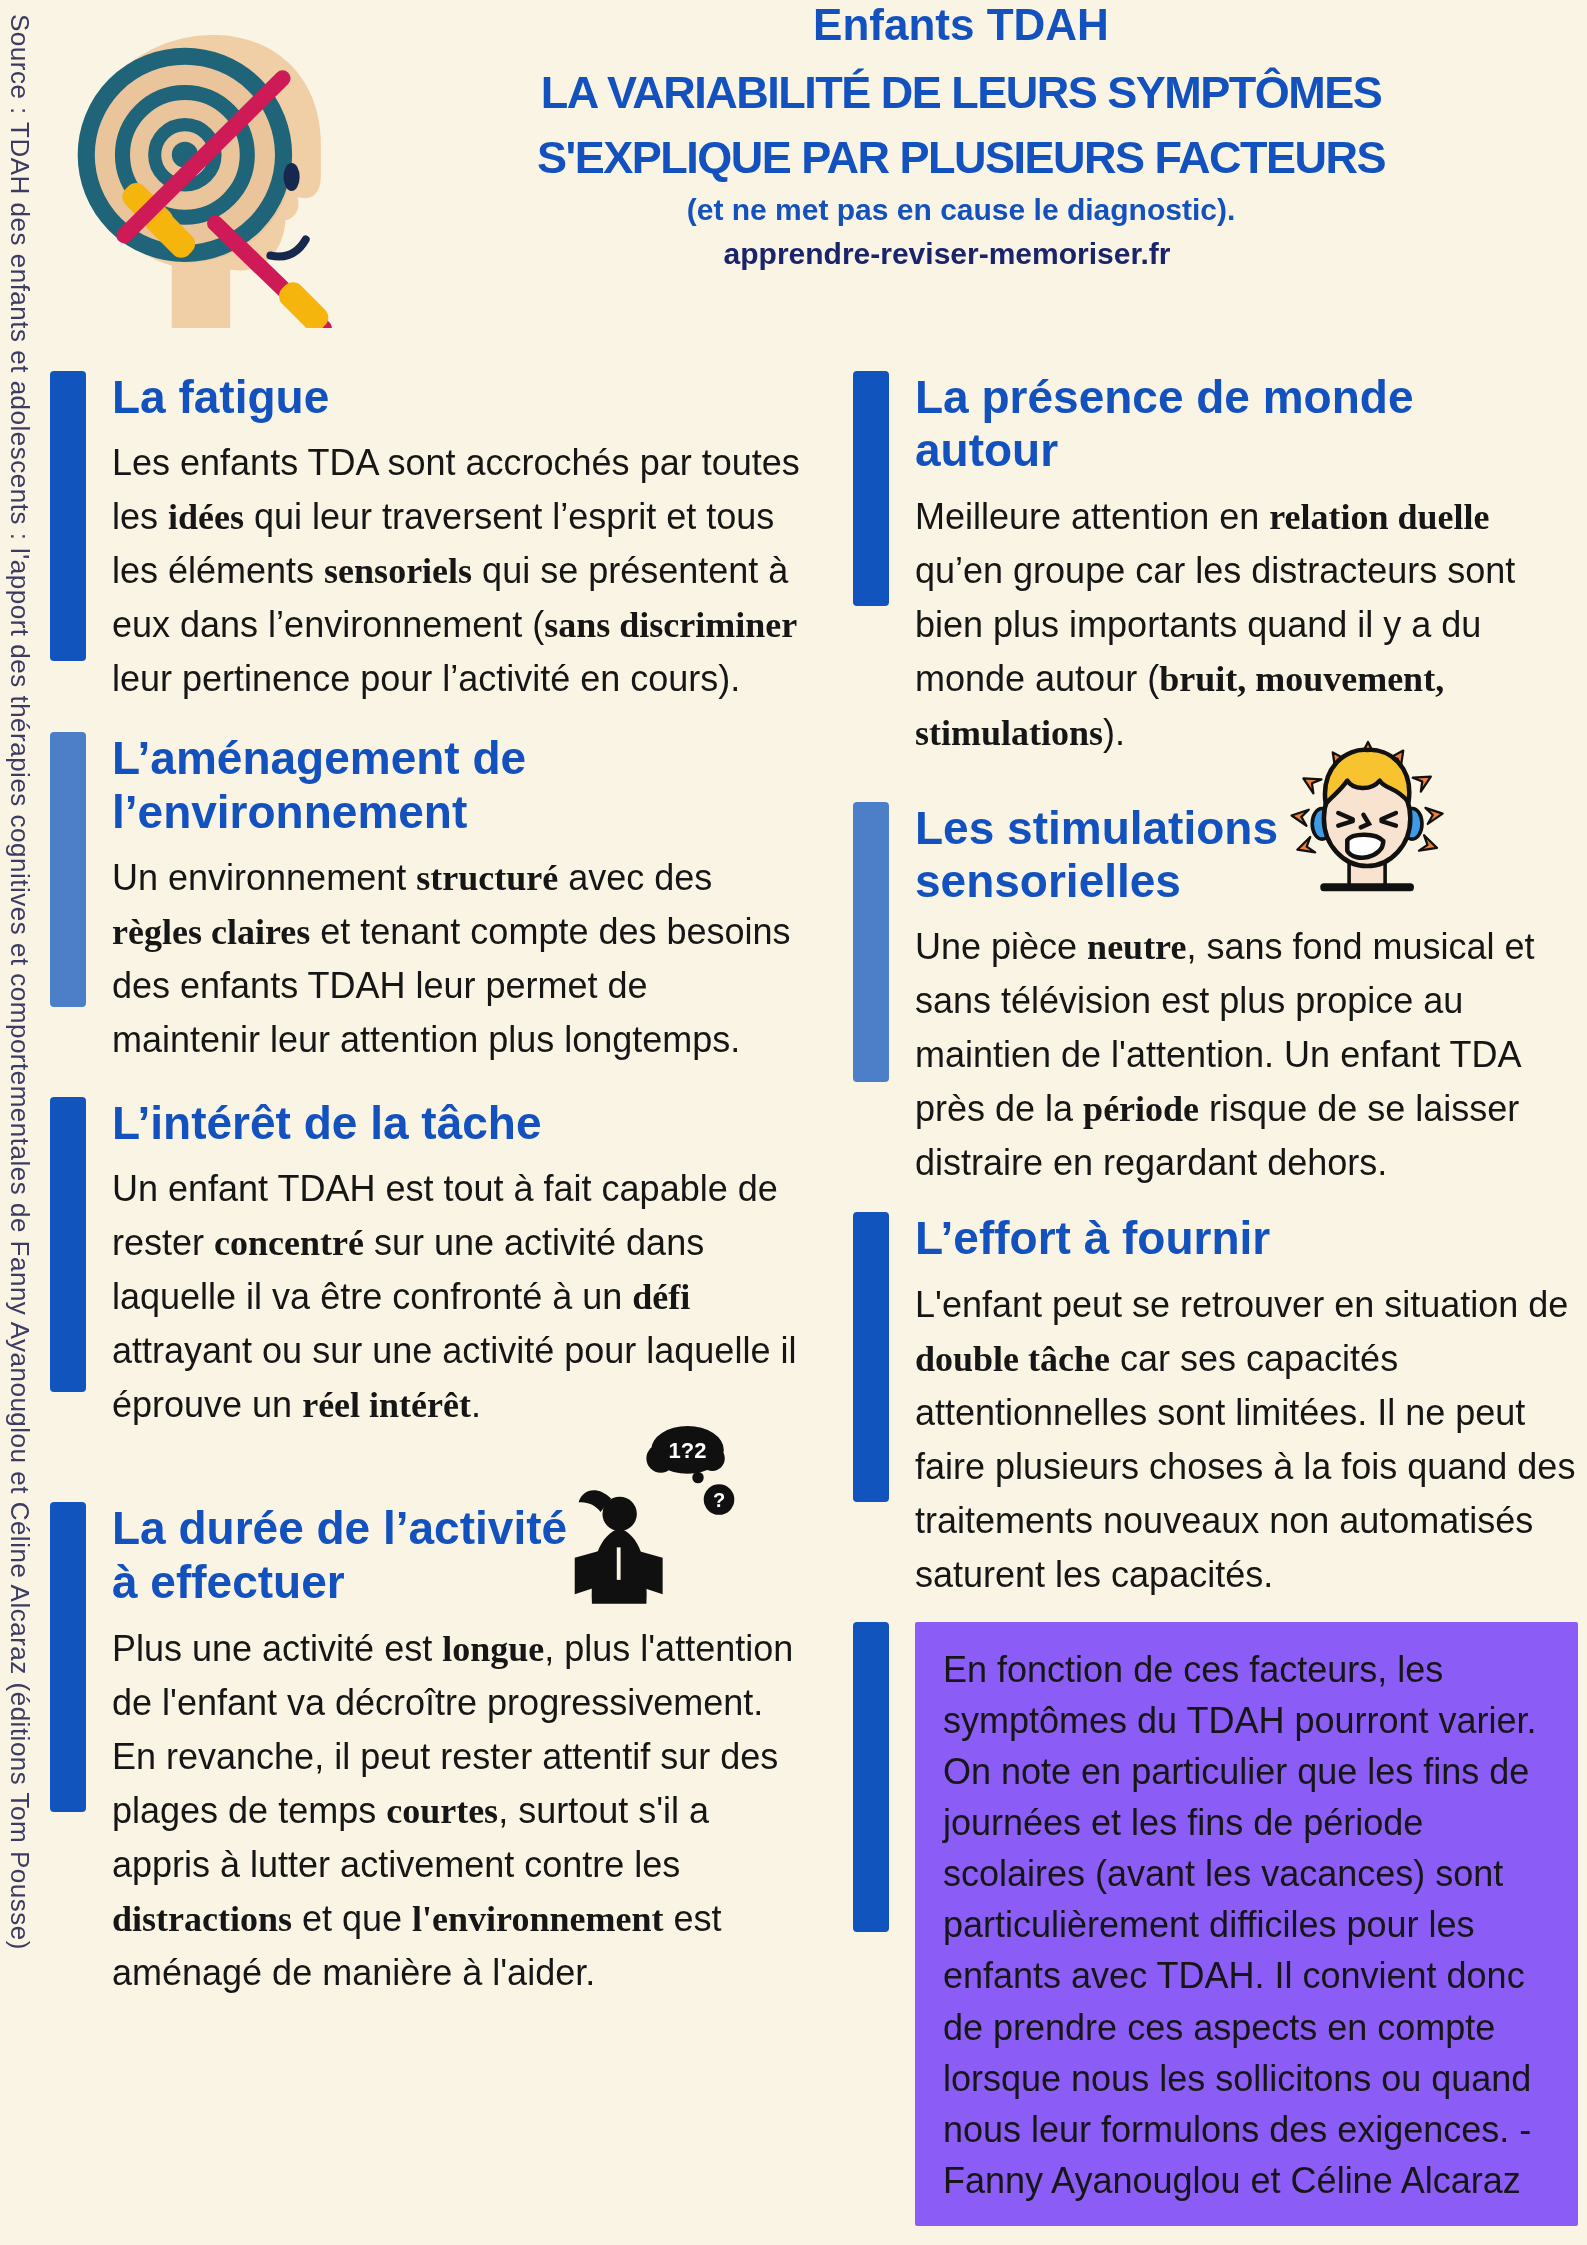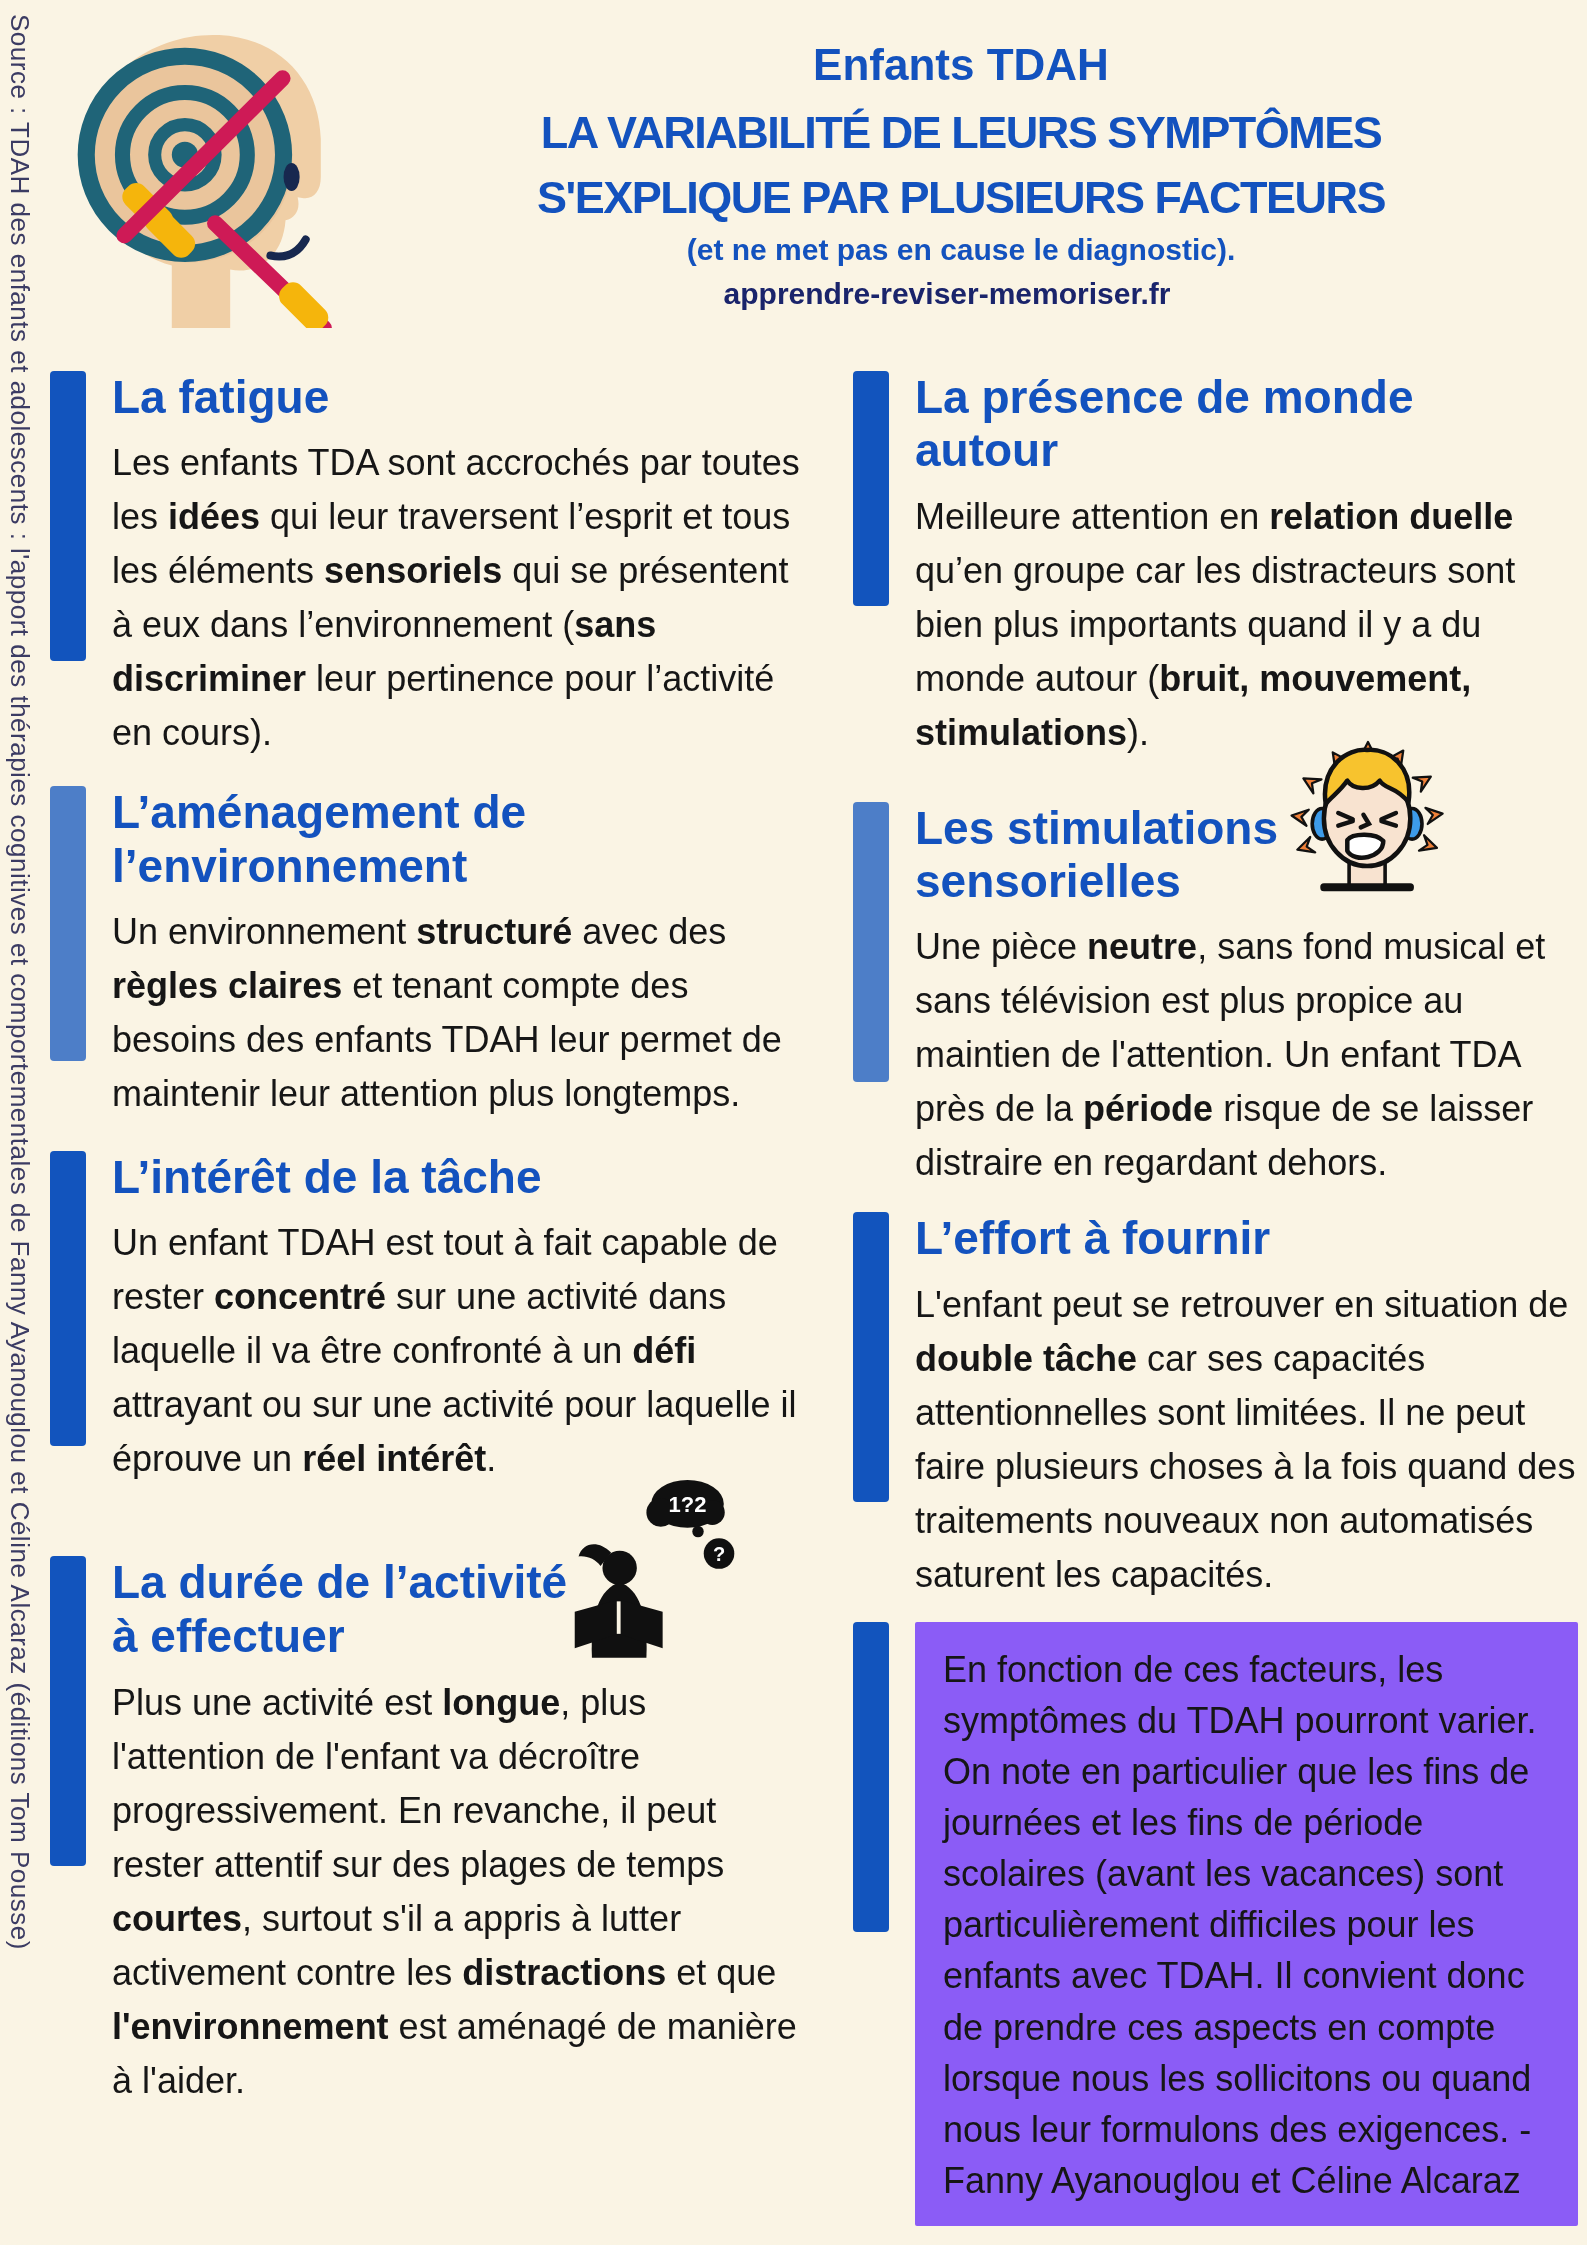--- a/index.html
+++ b/index.html
@@ -9,37 +9,37 @@
     background:#FAF4E4; overflow:hidden;
   }
   
   .source-strip {
     position:absolute; left:4px; top:14px; height:2220px;
     writing-mode:vertical-rl;
     font-size:26px; letter-spacing:0.5px; color:#3B3B63;
     overflow:hidden; white-space:nowrap;
   }
   
-  .header { position:relative; margin-left:56px; min-height:352px; padding-top:40px; }
+  .header { position:relative; margin-left:56px; min-height:352px; }
   .header-icon { position:absolute; left:10px; top:26px; width:272px; height:302px; }
   .header-text { margin-left:310px; width:1190px; text-align:center; }
   .kicker { font-size:44px; font-weight:bold; color:#1352BE; }
   .big-title { font-size:45px; font-weight:bold; color:#1352BE; letter-spacing:-1.5px; line-height:1.45; margin-top:10px; }
   .subtitle { font-size:30px; font-weight:bold; color:#1352BE; margin-top:2px; }
   .website { font-size:30px; font-weight:bold; color:#1A246B; text-align:center; padding-right:28px; margin-top:10px; }
   
   .columns { display:grid; grid-template-columns:755px 725px; column-gap:48px; margin:19px 10px 0 50px; }
   .section { display:flex; gap:26px; }
   .bar { width:36px; border-radius:4px; flex:none; }
   .h235{height:235px}.h275{height:275px}.h280{height:280px}.h290{height:290px}.h295{height:295px}.h310{height:310px}
   .sec-content { flex:1; min-width:0; }
   .sec-title { font-size:46px; font-weight:bold; color:#1352BE; line-height:1.16; white-space:pre-line; }
   .title-row { display:flex; align-items:flex-start; }
   .sec-body { margin-top:12px; font-size:36px; line-height:1.5; color:#161616; }
-  .sec-body b { font-weight:bold; }
+  .sec-body b { font-weight:bold;font-family:Liberation Serif, serif; }
   .col-left .section:nth-child(1){margin-bottom:26px}
   .col-left .section:nth-child(2){margin-bottom:30px}
   .col-left .section:nth-child(3){margin-bottom:70px}
   .col-right .section:nth-child(1){margin-bottom:42px}
   .col-right .section:nth-child(2){margin-bottom:22px}
   .col-right .section:nth-child(3){margin-bottom:20px}
   .sensory-icon { width:172px; height:162px; flex:none; margin-top:-70px; margin-left:4px; }
   .reading-icon { width:172px; height:196px; flex:none; margin-top:-88px; margin-left:2px; }
   .conclusion-box { border-radius:2px; padding:22px 28px 20px 28px; }
   .conclusion-box .sec-body { margin-top:0; line-height:1.42; }

